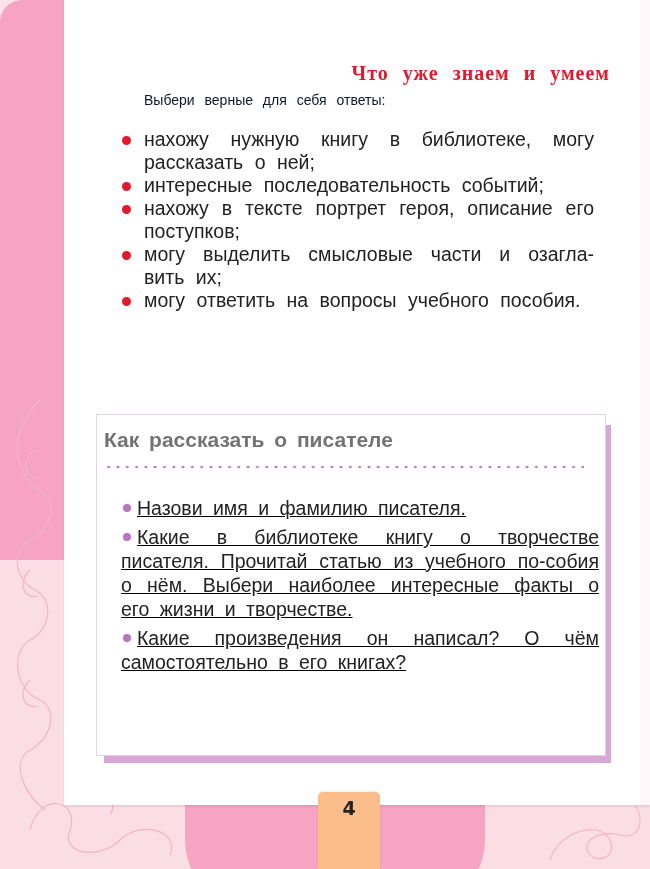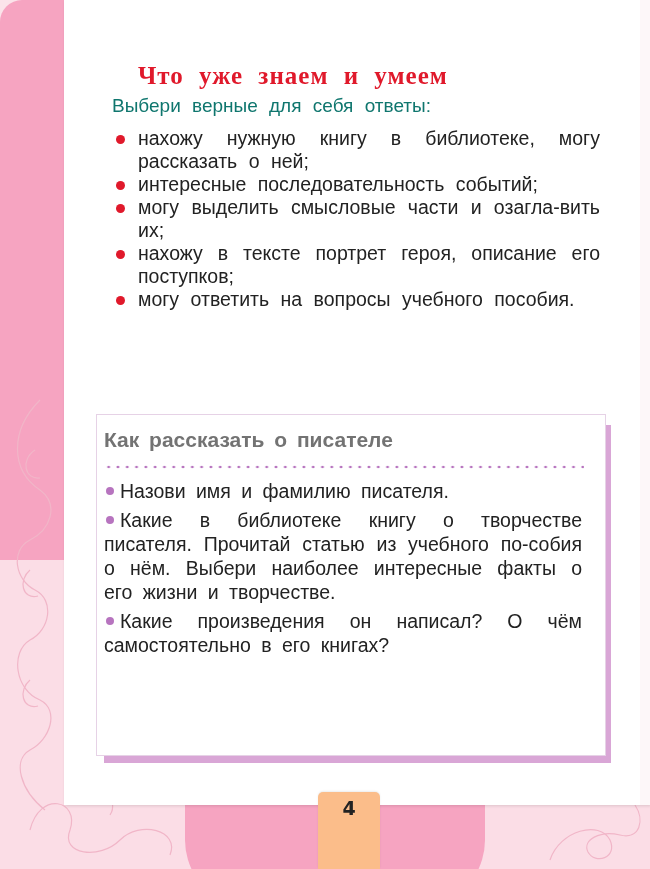--- a/index.html
+++ b/index.html
@@ -32,29 +32,29 @@
     }
     .page-right-strip {
       position: absolute; left: 640px; top: 0; width: 10px; height: 805px;
       background: #fdf7f9;
     }
     .section1 {
       position: absolute; left: 100px; top: 62px; width: 510px;
     }
     .s1-title {
       font-family: "Liberation Serif", serif;
-      font-weight: bold; color: #e0192b; font-size: 25px;
-      text-align: left; letter-spacing: 1px; word-spacing: 8px;
+      font-weight: bold; color: #e0192b; font-size: 20px;
+      text-align: right; letter-spacing: 1px; word-spacing: 8px;
       margin: 0 0 4px 38px;
     }
     .s1-intro {
-      font-size: 19px; color: #0f766e; margin-left: 12px; line-height: 23px;
+      font-size: 14px; color: #0f172a; margin-left: 44px; line-height: 23px;
       word-spacing: 6px;
     }
-    .s1-list { list-style: none; margin: 10px; padding: 0; }
+    .s1-list { list-style: none; margin: 16px; padding: 0; }
     .s1-item {
       position: relative; padding-left: 28px; font-size: 19.5px; color: #222;
       line-height: 23px; text-align: justify; text-align-last: left;
       word-spacing: 6px;
     }
     .s1-item .bullet {
       position: absolute; left: 6px; top: 8px; width: 9px; height: 9px;
       border-radius: 50%; background: #e0192b;
     }
     .box-shadow-frame {
@@ -69,21 +69,21 @@
       position: absolute; left: 104px; top: 428px;
       font-size: 21px; font-weight: bold; color: #737373; word-spacing: 4px;
     }
     .box-dots {
       position: absolute; left: 104px; top: 465px; width: 480px; height: 4px;
       background-image: radial-gradient(circle, #b774bf 1.3px, transparent 1.6px);
       background-size: 9.3px 4px; background-repeat: repeat-x;
     }
     .box-list {
       position: absolute; left: 104px; top: 479px; width: 478px;
-      list-style: none; margin: 0; padding: 0;
+      list-style: none; margin: 17px; padding: 0; text-decoration: underline;
     }
     .box-item {
       font-size: 19.5px; color: #222; line-height: 24px; margin-bottom: 5px;
       text-align: justify; text-align-last: left; word-spacing: 5px;
     }
     .box-item .bullet {
       display: inline-block; width: 8px; height: 8px; border-radius: 50%;
       background: #b774bf; vertical-align: middle; margin: 0 6px 4px 2px;
     }
     .page-number-tab {
@@ -120,22 +120,22 @@
 
 <div class="page"></div>
 <div class="page-right-strip"></div>
 
 <section class="section1">
   <div class="s1-title">Что уже знаем и умеем</div>
   <div class="s1-intro">Выбери верные для себя ответы:</div>
   <ul class="s1-list">
     <li class="s1-item"><span class="bullet"></span><span>нахожу нужную книгу в библиотеке, могу рассказать о ней;</span></li>
     <li class="s1-item"><span class="bullet"></span><span>интересные последовательность событий;</span></li>
+    <li class="s1-item"><span class="bullet"></span><span>нахожу в тексте портрет героя, описание его поступков;</span></li>
     <li class="s1-item"><span class="bullet"></span><span>могу выделить смысловые части и озагла-вить их;</span></li>
-    <li class="s1-item"><span class="bullet"></span><span>нахожу в тексте портрет героя, описание его поступков;</span></li>
     <li class="s1-item"><span class="bullet"></span><span>могу ответить на вопросы учебного пособия.</span></li>
   </ul>
 </section>
 
 <div class="box-shadow-frame"></div>
 <div class="box"></div>
 <div class="box-title">Как рассказать о писателе</div>
 <div class="box-dots"></div>
 <ul class="box-list">
   <li class="box-item"><span class="bullet"></span><span>Назови имя и фамилию писателя.</span></li>

